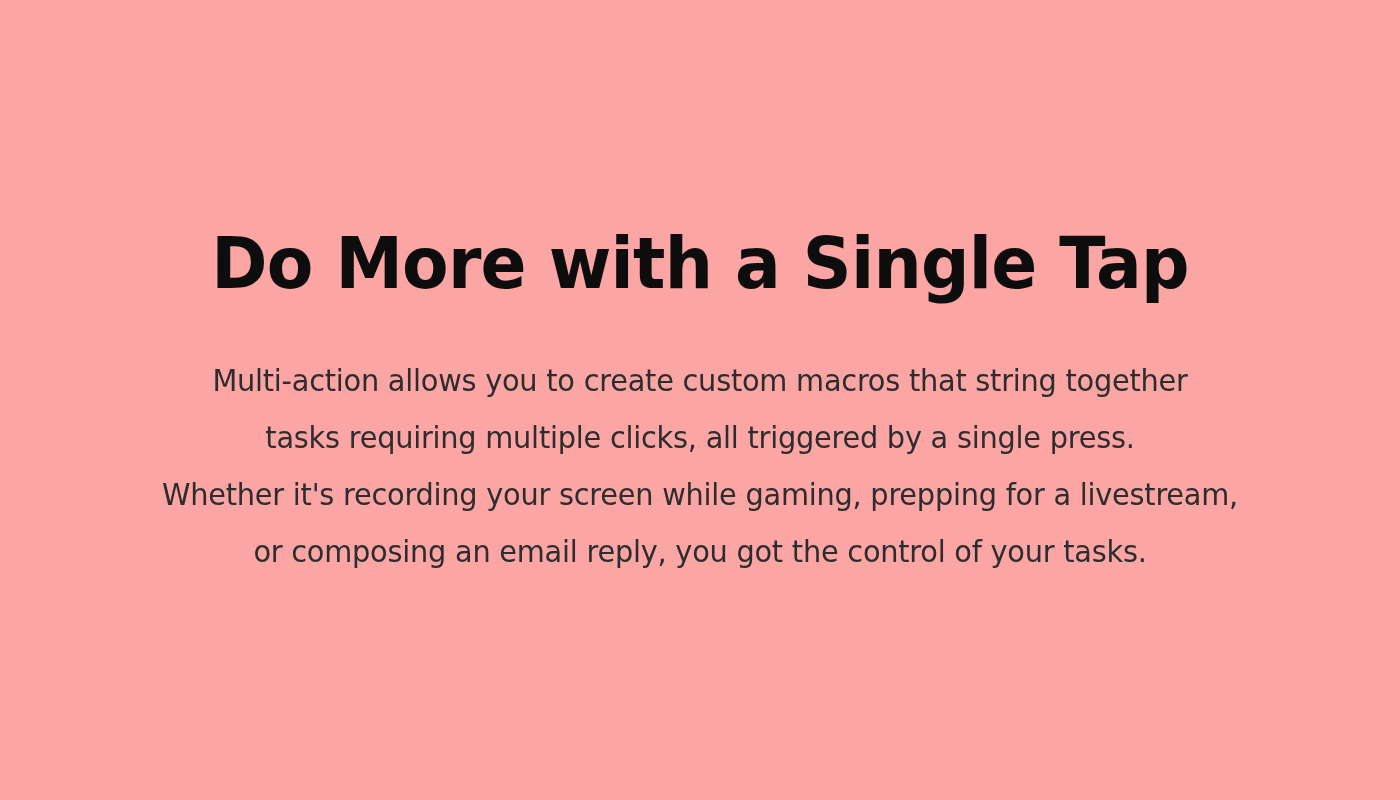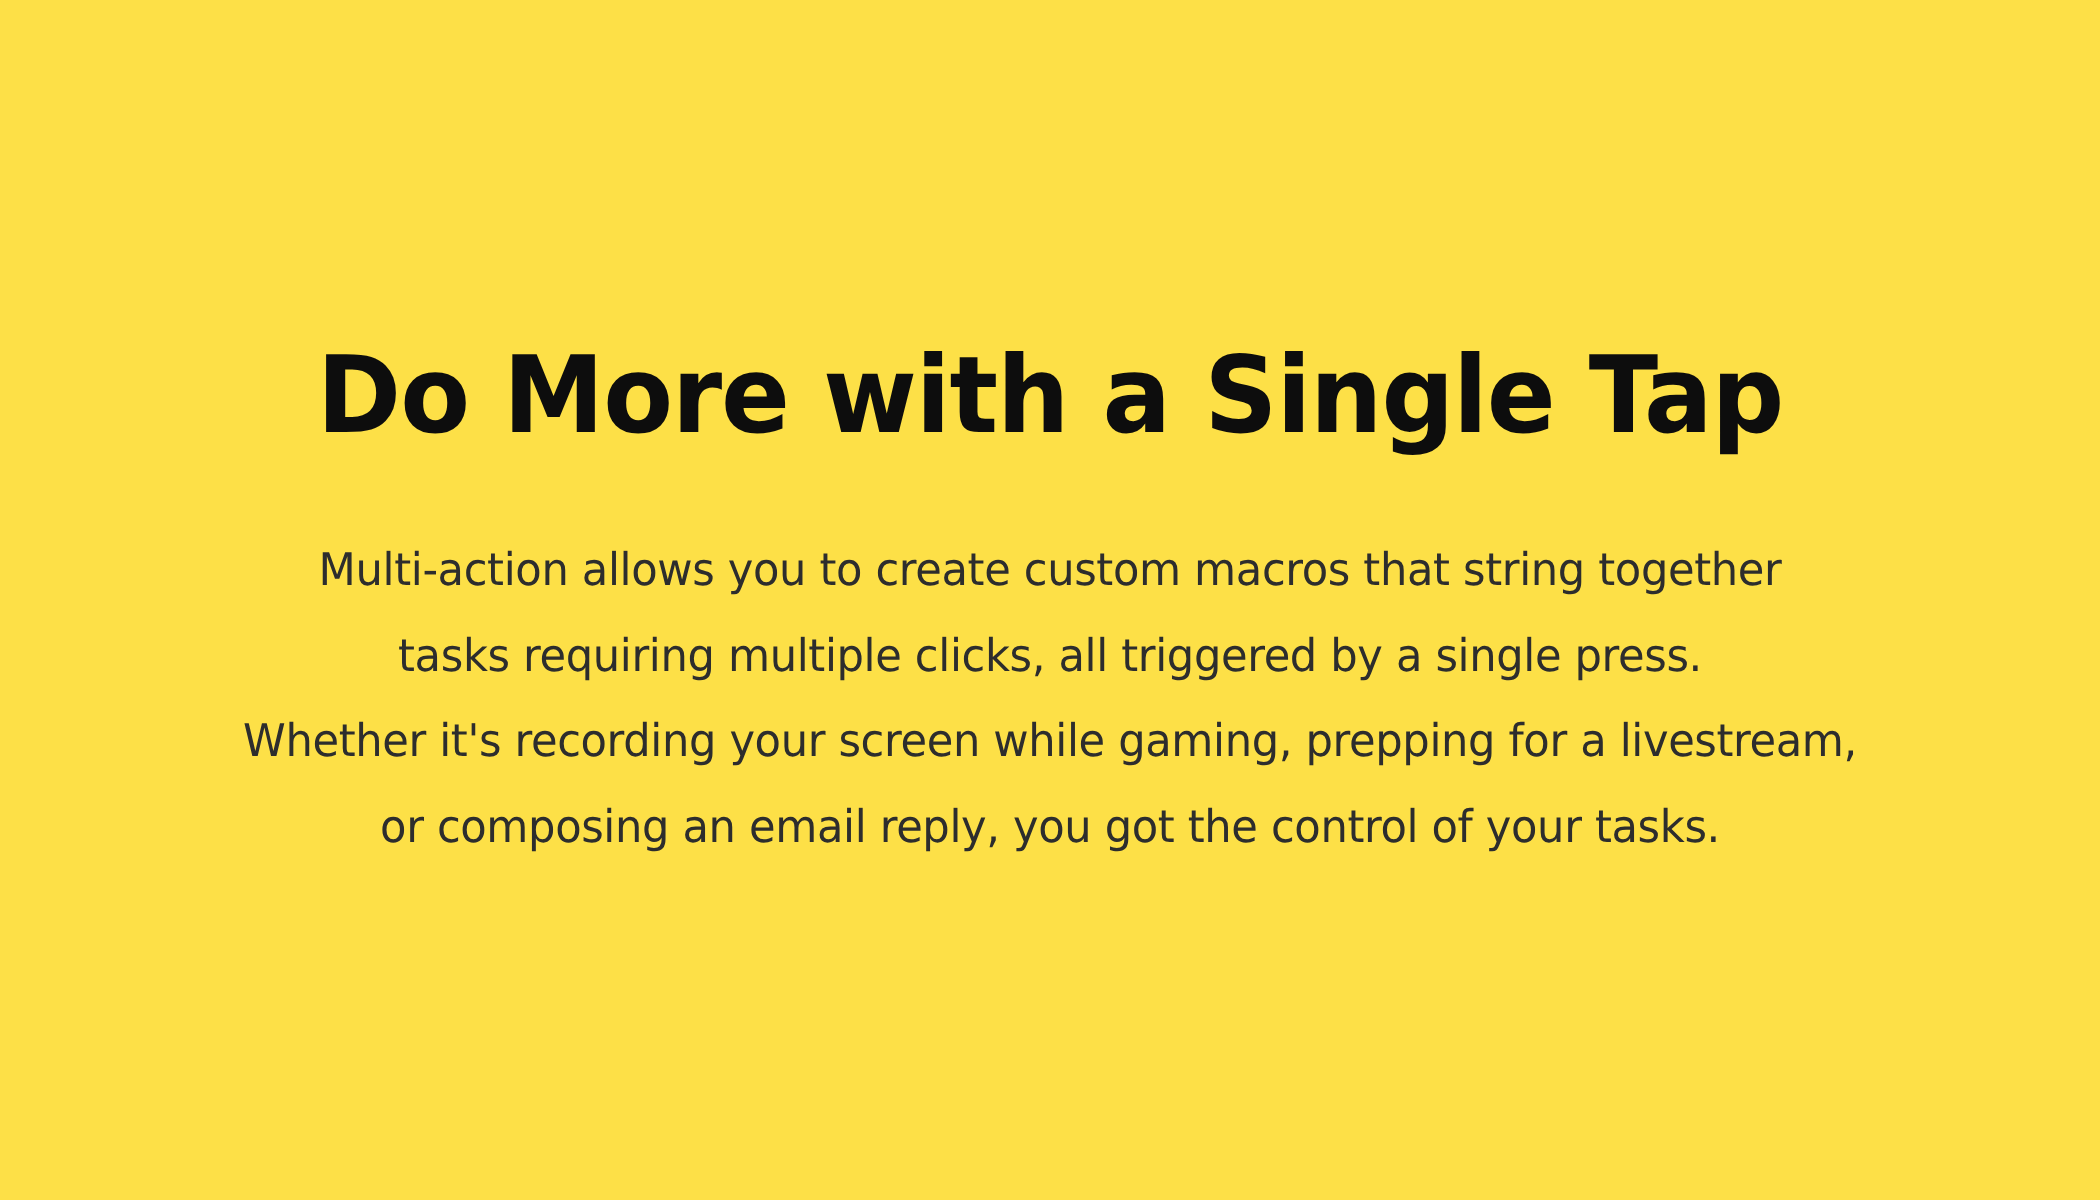--- a/index.html
+++ b/index.html
@@ -68,21 +68,21 @@
   }
 
   .body-line {
     display: block;
     white-space: nowrap;
   }
 </style>
 </head>
 <body>
 
-<div class="slide" style="background: #fde047;">
+<div class="slide" style="background: #fca5a5;">
   <div class="content-block">
 
     <h1 class="headline" style="color: rgb(13, 13, 13);">Do More with a Single Tap</h1>
 
     <div class="body-copy" style="color: rgb(45, 45, 45);">
       <span class="body-line">Multi-action allows you to create custom macros that string together</span>
       <span class="body-line">tasks requiring multiple clicks, all triggered by a single press.</span>
       <span class="body-line">Whether it's recording your screen while gaming, prepping for a livestream,</span>
       <span class="body-line">or composing an email reply, you got the control of your tasks.</span>
     </div>

